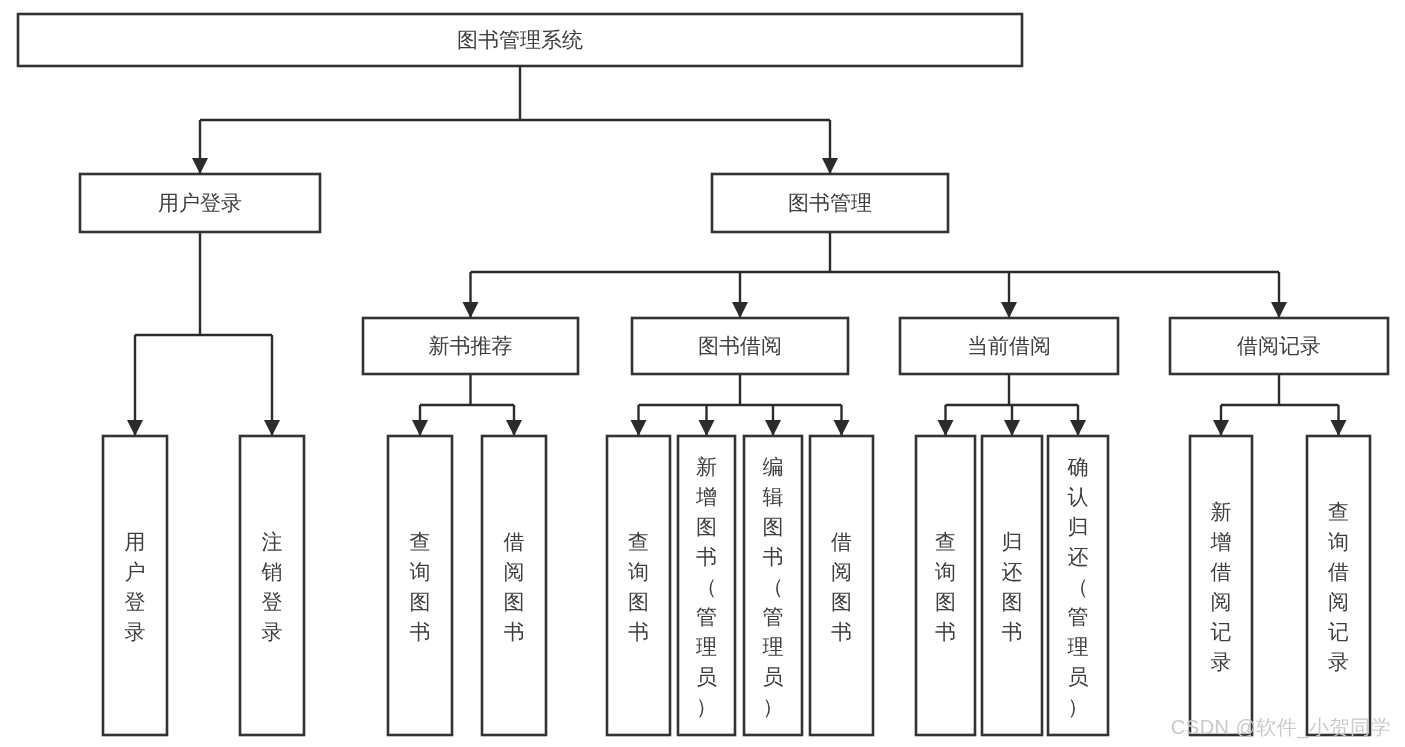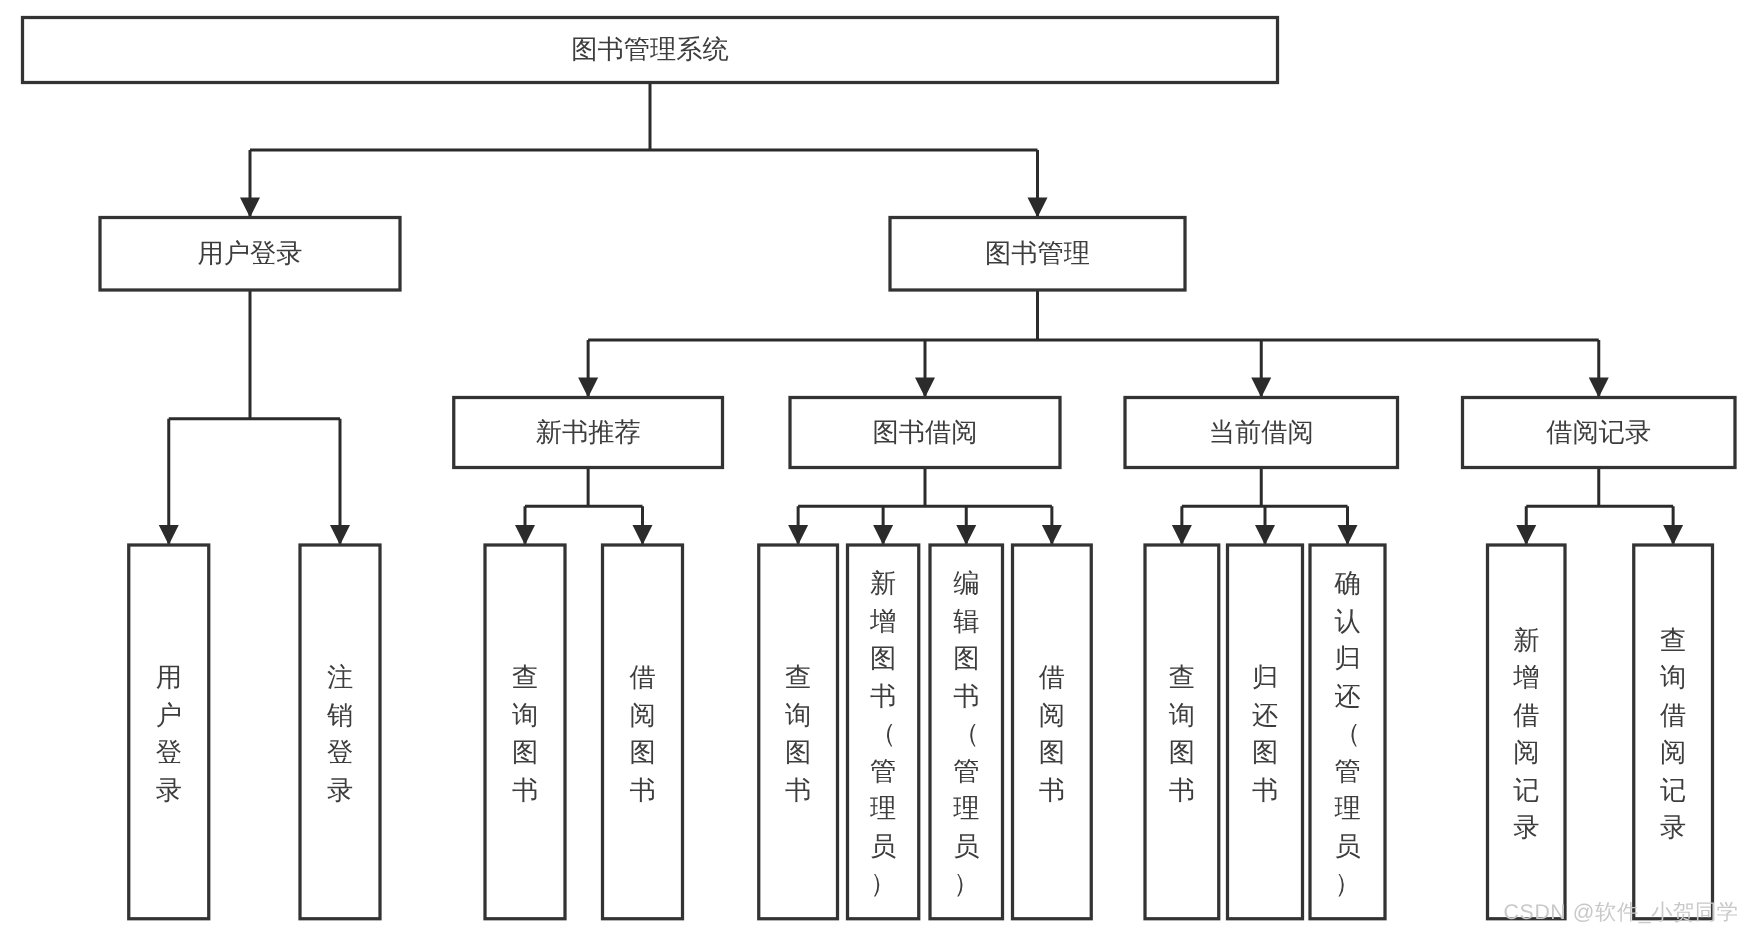--- a/index.html
+++ b/index.html
@@ -44,21 +44,21 @@
   }
   .arrow-head {
     fill: #2b2b2b;
     stroke: none;
   }
   .watermark {
     position: absolute;
     right: 14px;
     bottom: 6px;
     font-family: "Liberation Sans", "DejaVu Sans", sans-serif;
-    font-size: 17px;
+    font-size: 20px;
     color: #c9c9c9;
     letter-spacing: 0.5px;
     white-space: nowrap;
     pointer-events: none;
   }
 </style>
 </head>
 <body>
 
 <svg id="diagram" viewBox="0 0 1405 747">

